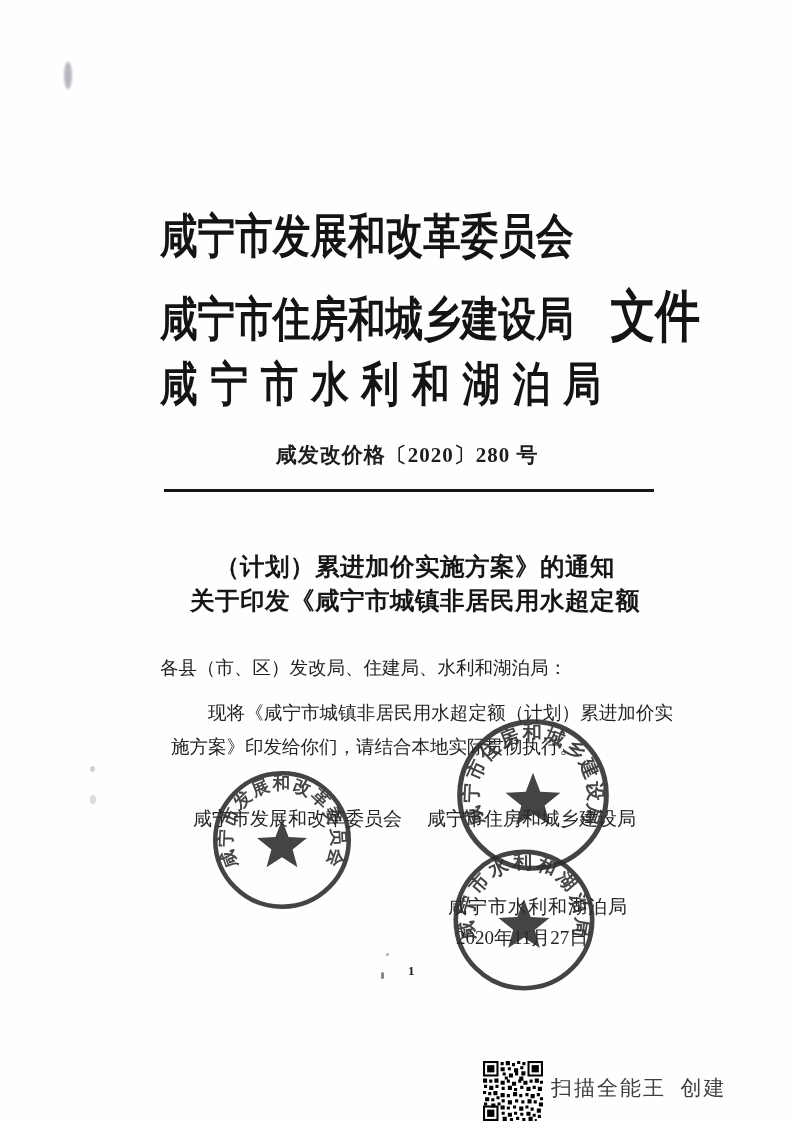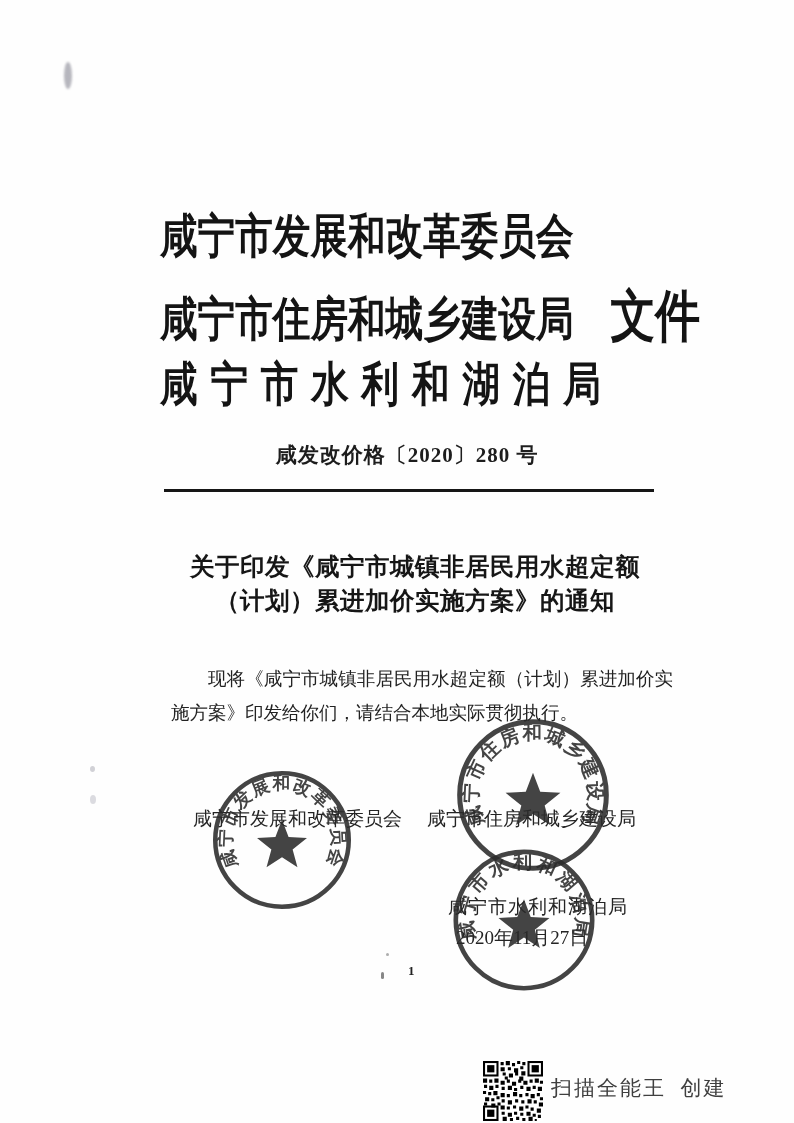--- a/index.html
+++ b/index.html
@@ -82,25 +82,26 @@
   <div class="smudge smudge-5"></div>
 
   <div class="hdr-line hdr-l1">咸宁市发展和改革委员会</div>
   <div class="hdr-line hdr-l2"><span>咸宁市住房和城乡建设局</span><span class="wenjian">文件</span></div>
   <div class="hdr-line hdr-l3">咸宁市水利和湖泊局</div>
 
   <div class="docnum">咸发改价格〔2020〕280 号</div>
   <div class="rule"></div>
 
   <div class="title">
+    <div>（计划）累进加价实施方案》的通知</div>
     <div>关于印发《咸宁市城镇非居民用水超定额</div>
-    <div>（计划）累进加价实施方案》的通知</div>
   </div>
 
   <div class="body-block">
+    <div class="salutation">各县（市、区）发改局、住建局、水利和湖泊局：</div>
     <p>现将《咸宁市城镇非居民用水超定额（计划）累进加价实施方案》印发给你们，请结合本地实际贯彻执行。</p>
   </div>
 
   <div class="sig sig-1">咸宁市发展和改革委员会</div>
   <div class="sig sig-2">咸宁市住房和城乡建设局</div>
   <div class="sig sig-3">咸宁市水利和湖泊局</div>
   <div class="sign-date">2020年11月27日</div>
   <div class="pagenum">1</div>
 
   <svg class="seal seal-a" viewBox="0 0 180 180">

